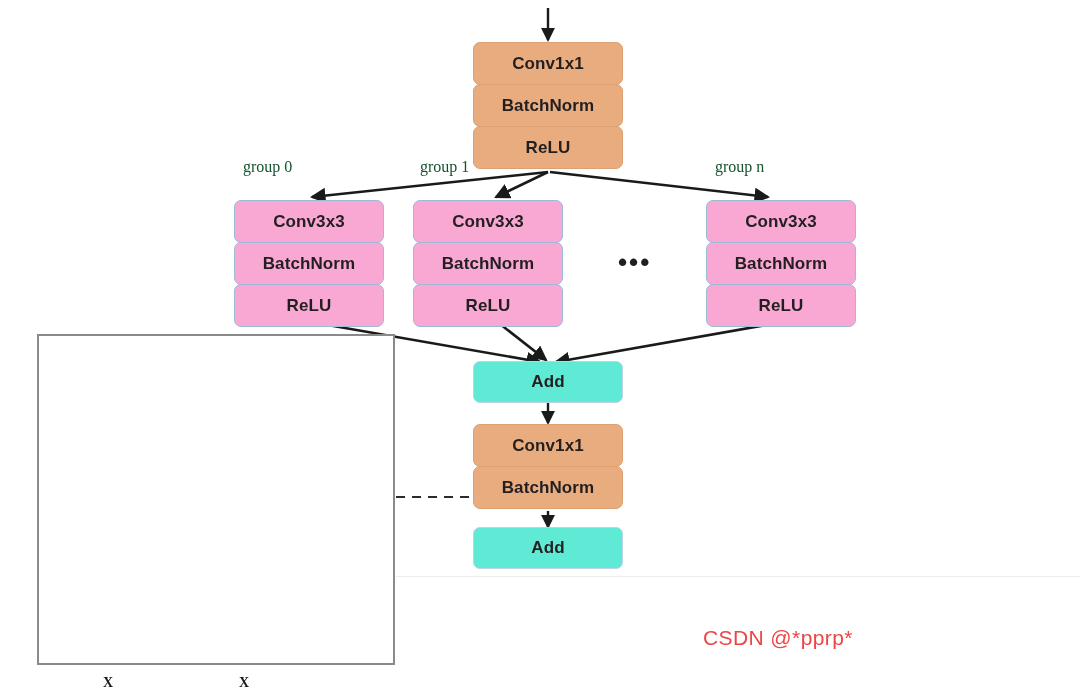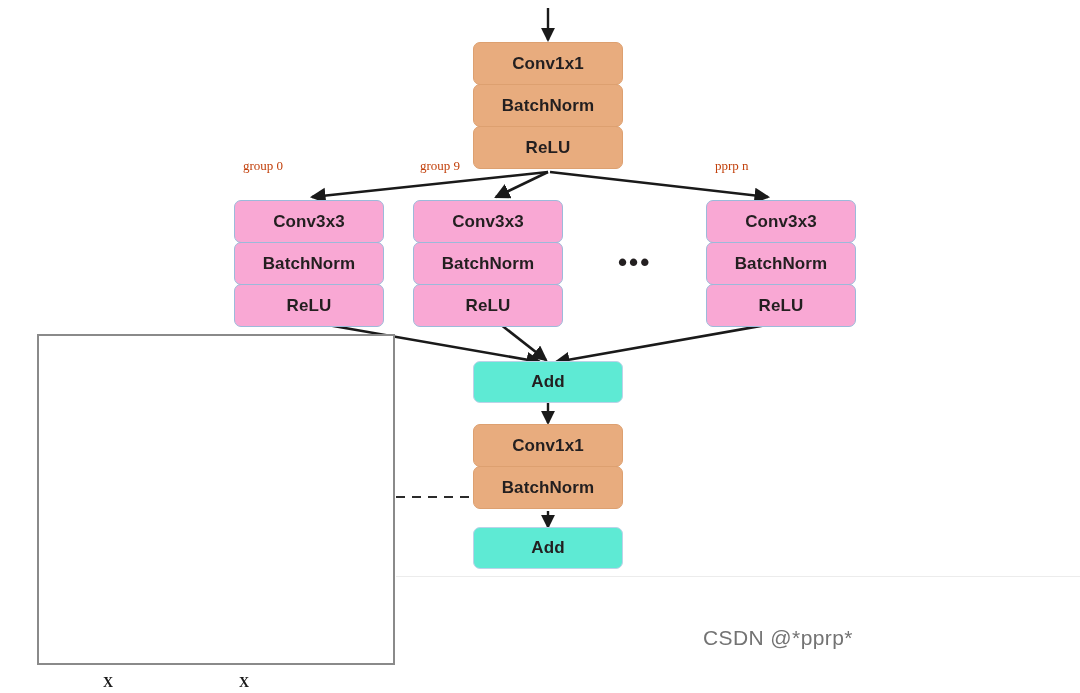--- a/index.html
+++ b/index.html
@@ -55,36 +55,36 @@
 
   .single {
     position: absolute;
     width: 150px;
   }
 
   
   .grp-label {
     position: absolute;
     font-family: "Liberation Serif", serif;
-    font-size: 13px;
-    color: #c2410c;
+    font-size: 16px;
+    color: #14532d;
     white-space: nowrap;
   }
   .dots {
     position: absolute;
     font-size: 26px;
     font-weight: bold;
     color: #231f20;
     letter-spacing: 2px;
     line-height: 1;
   }
   .watermark {
     position: absolute;
     font-size: 21px;
-    color: #737373;
+    color: #ef4444;
     white-space: nowrap;
     letter-spacing: 0.4px;
   }
 
   
   #se-panel {
     position: absolute;
     left: 37px;
     top: 334px;
     width: 358px;
@@ -180,22 +180,22 @@
     </g>
   </svg>
 
   <div class="stack" id="head-stack" style="left:473px; top:42px;">
     <div class="box orange">Conv1x1</div>
     <div class="box orange">BatchNorm</div>
     <div class="box orange">ReLU</div>
   </div>
 
   <div class="grp-label" style="left:243px; top:158px;">group 0</div>
-  <div class="grp-label" style="left:420px; top:158px;">group 9</div>
-  <div class="grp-label" style="left:715px; top:158px;">pprp n</div>
+  <div class="grp-label" style="left:420px; top:158px;">group 1</div>
+  <div class="grp-label" style="left:715px; top:158px;">group n</div>
 
   <div class="stack" style="left:234px; top:200px;">
     <div class="box blue">Conv3x3</div>
     <div class="box blue">BatchNorm</div>
     <div class="box blue">ReLU</div>
   </div>
 
   <div class="stack" style="left:413px; top:200px;">
     <div class="box blue">Conv3x3</div>
     <div class="box blue">BatchNorm</div>

